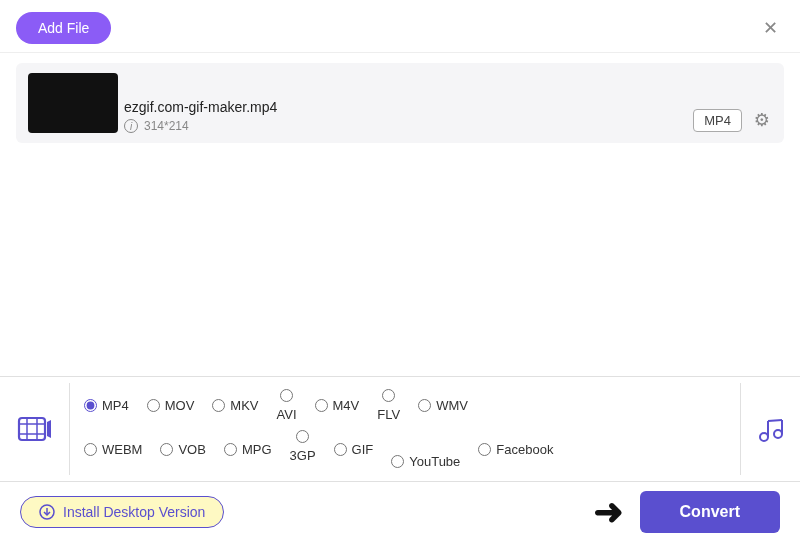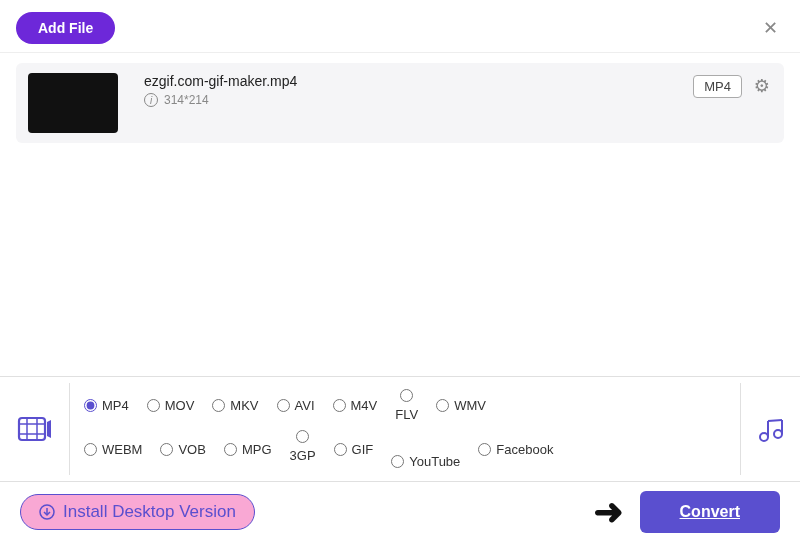--- a/index.html
+++ b/index.html
@@ -17,52 +17,52 @@
     
     .top-bar {
       display: flex;
       align-items: center;
       justify-content: space-between;
       padding: 12px 16px 8px 16px;
       border-bottom: 1px solid #eee;
     }
 
     .add-file-btn {
-      background: #6d28d9;
+      background: #8b5cf6;
       color: white;
       border: none;
       border-radius: 20px;
       padding: 8px 22px;
       font-size: 14px;
       cursor: pointer;
-      font-weight: 700;
+      font-weight: 400;
     }
 
     .close-btn {
       background: none;
       border: none;
       cursor: pointer;
       color: #888;
       font-size: 18px;
       line-height: 1;
       padding: 2px 6px;
     }
 
     
     .file-list {
       padding: 10px 16px;
     }
 
     .file-item {
       display: flex;
-      align-items: flex-start;
+      align-items: flex-end;
       background: #f5f5f7;
       border-radius: 6px;
       padding: 10px 12px;
-      gap: 26px;
+      gap: 6px;
     }
 
     .file-thumb {
       width: 90px;
       height: 60px;
       background: #111;
       border-radius: 4px;
       flex-shrink: 0;
     }
 
@@ -204,24 +204,24 @@
       padding: 0 20px;
       background: #fff;
     }
 
     .install-btn {
       display: flex;
       align-items: center;
       gap: 8px;
       border: 1.5px solid #5a4fcf;
       color: #5a4fcf;
-      background: #f9a8d4;
+      background: #fef9c3;
       border-radius: 20px;
       padding: 7px 18px;
-      font-size: 17px;
+      font-size: 14px;
       cursor: pointer;
       font-weight: 500;
     }
 
     .right-action {
       display: flex;
       align-items: center;
       gap: 16px;
     }
 
@@ -235,21 +235,20 @@
     .convert-btn {
       background: #5a4fcf;
       color: white;
       border: none;
       border-radius: 6px;
       padding: 12px 40px;
       font-size: 16px;
       font-weight: 600;
       cursor: pointer;
       min-width: 120px;
-      text-decoration: underline;
     }
   </style>
 </head>
 <body>
 
 <div class="top-bar">
   <button class="add-file-btn">Add File</button>
   <button class="close-btn">✕</button>
 </div>
 
@@ -292,21 +291,21 @@
         <label for="fmt_mp4">MP4</label>
       </div>
       <div class="format-option" style="margin-left:10px;">
         <input type="radio" name="fmt" id="fmt_mov" style="">
         <label for="fmt_mov">MOV</label>
       </div>
       <div class="format-option" style="margin-left:10px;">
         <input type="radio" name="fmt" id="fmt_mkv" style="">
         <label for="fmt_mkv">MKV</label>
       </div>
-      <div class="format-option" style="margin-left:10px;">
+      <div class="format-option" style="margin-left:10px;flex-direction:column;">
         <input type="radio" name="fmt" id="fmt_avi" style="">
         <label for="fmt_avi">AVI</label>
       </div>
       <div class="format-option" style="margin-left:10px;">
         <input type="radio" name="fmt" id="fmt_m4v" style="">
         <label for="fmt_m4v">M4V</label>
       </div>
       <div class="format-option" style="margin-left:10px;flex-direction:column;">
         <input type="radio" name="fmt" id="fmt_flv" style="">
         <label for="fmt_flv">FLV</label>

